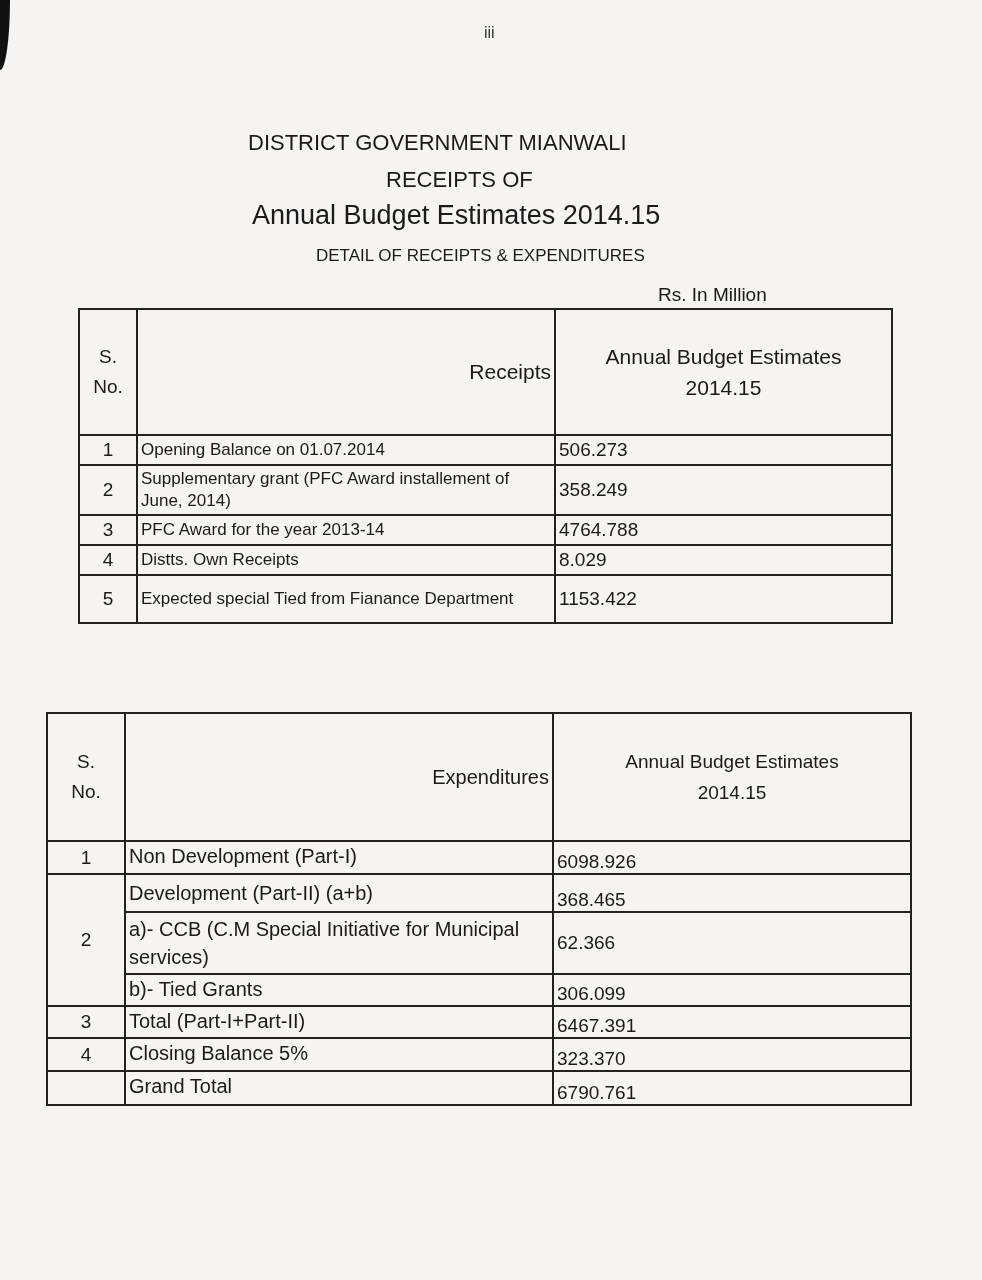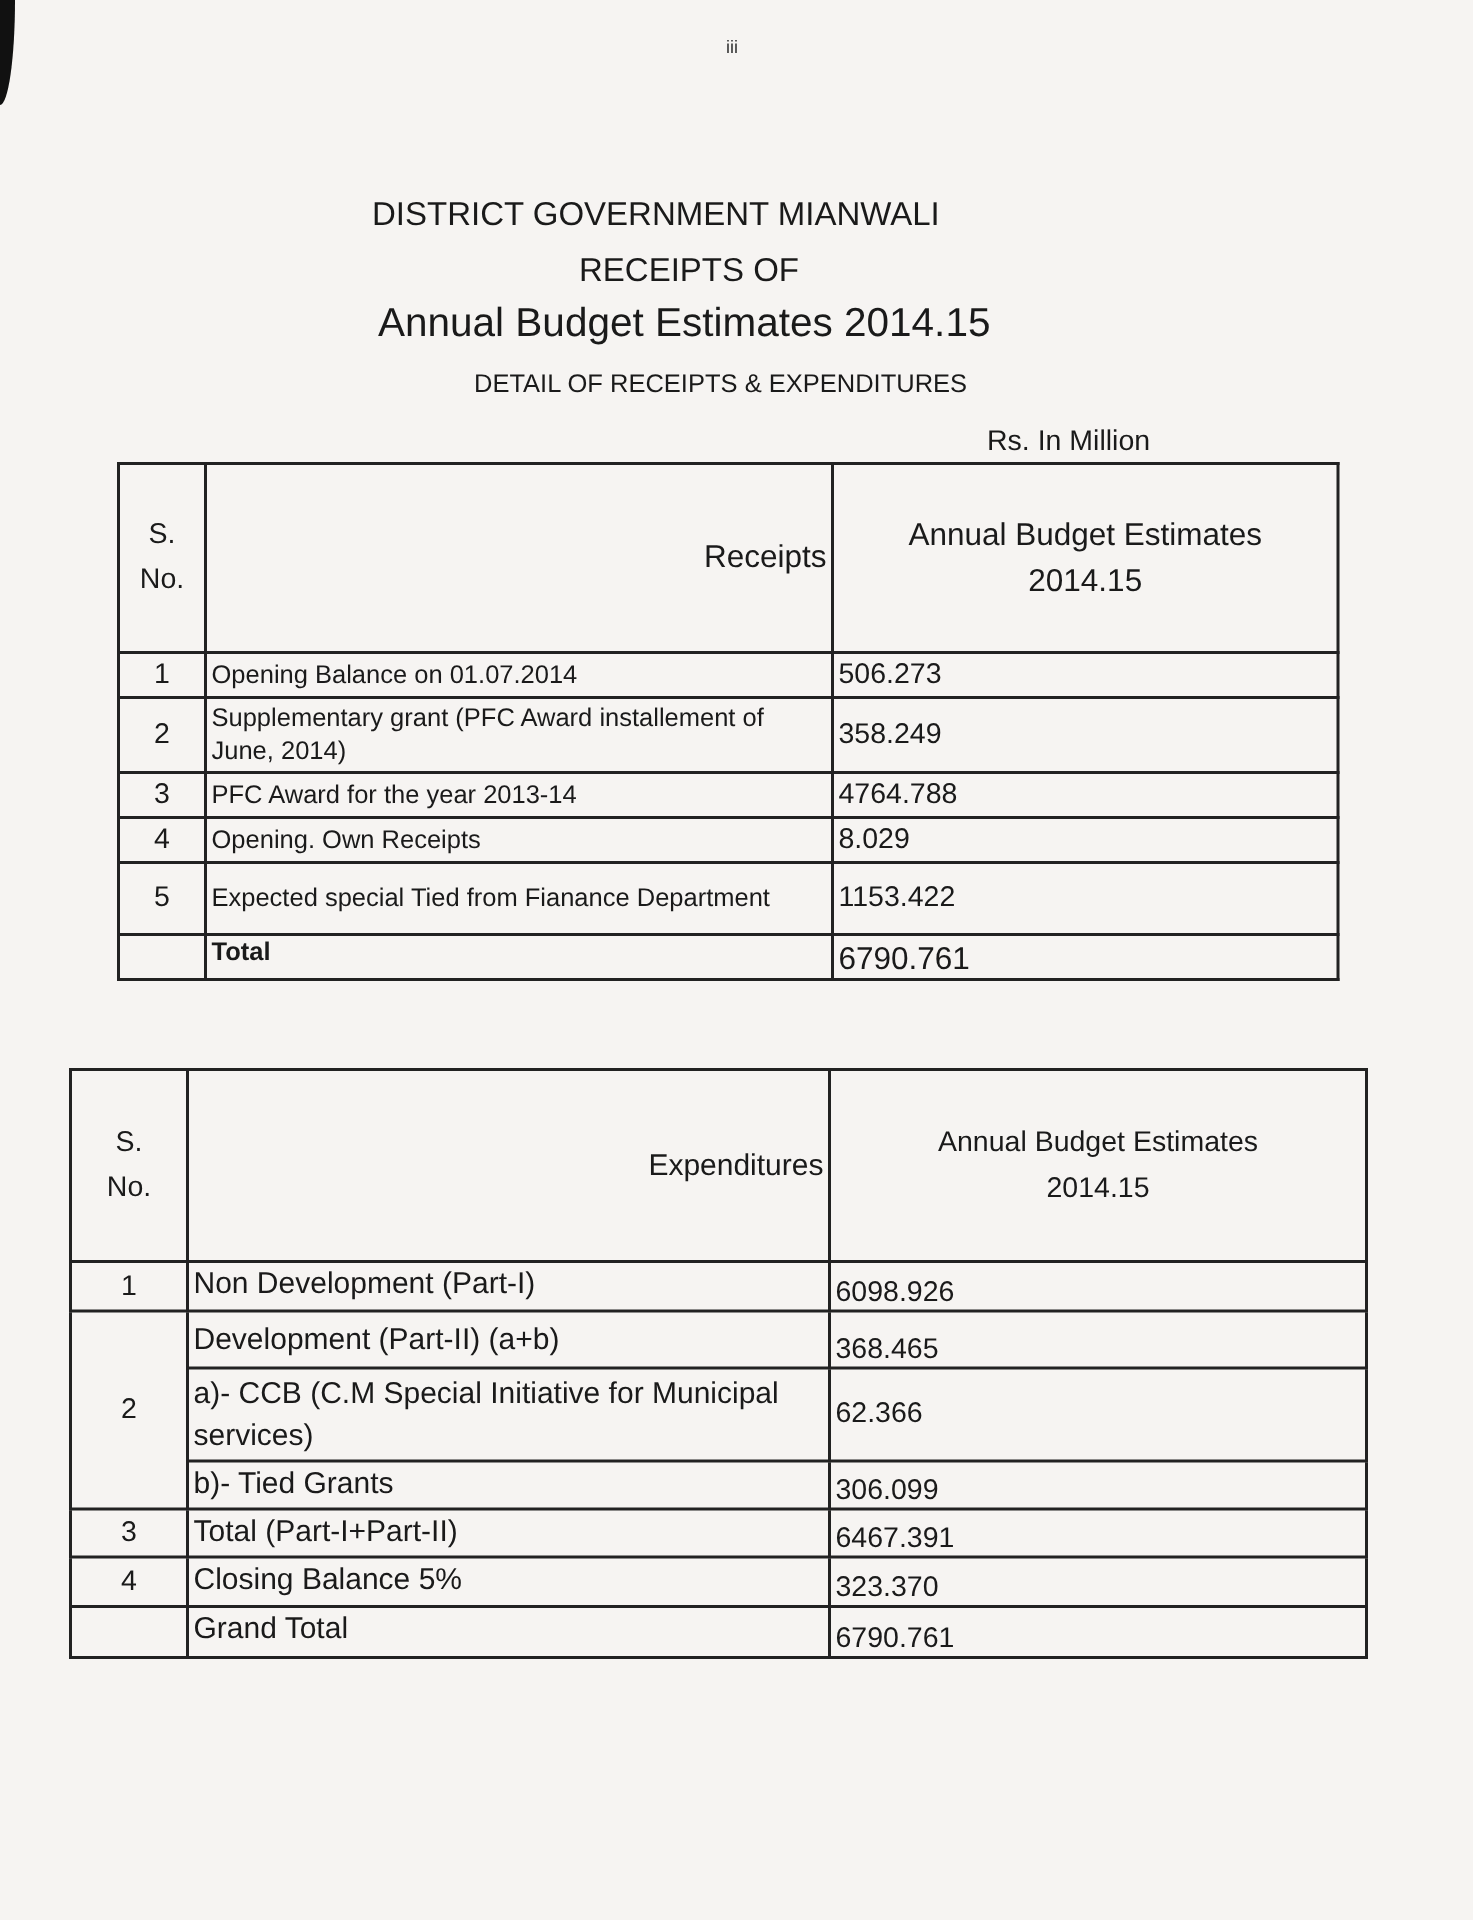--- a/index.html
+++ b/index.html
@@ -5,21 +5,21 @@
   html, body { margin:0; padding:0; }
   body {
     width:982px; height:1280px; position:relative; overflow:hidden;
     background:#f6f4f2;
     font-family:"Liberation Sans", sans-serif; color:#1a1a1a;
   }
   .edge-shadow {
     position:absolute; left:0; top:0; width:10px; height:70px;
     background:#111; border-bottom-right-radius:10px 70px;
   }
-  .page-num { position:absolute; top:24px; left:484px; font-size:12px; color:#333;text-align:right; }
+  .page-num { position:absolute; top:24px; left:484px; font-size:16px; color:#333;text-align:right; }
   .title-block { position:absolute; left:0; width:982px; text-align:center; }
   .t1 { top:130px; left:248px; width:460px; font-size:22px; text-align:left; }
   .t2 { top:167px; left:386px; width:200px; font-size:22px; text-align:left; }
   .t3 { top:200px; left:252px; width:480px; font-size:27px; text-align:left; }
   .t4 { top:246px; left:316px; width:360px; font-size:17px; text-align:left; }
   .units { position:absolute; top:284px; left:658px; font-size:19px; }
 
   table { position:absolute; border-collapse:collapse; font-family:"Liberation Sans Narrow","Liberation Sans", sans-serif; }
   td { border:2px solid #222; padding:0 3px; vertical-align:middle; }
   .sno { text-align:center; font-size:19px; width:50px; }
@@ -72,32 +72,27 @@
     <td class="desc">Supplementary grant (PFC Award installement of June, 2014)</td>
     <td class="val">358.249</td>
   </tr>
   <tr style="height:30px;">
     <td class="sno">3</td>
     <td class="desc">PFC Award for the year 2013-14</td>
     <td class="val">4764.788</td>
   </tr>
   <tr style="height:30px;">
     <td class="sno">4</td>
-    <td class="desc">Opening. Own Receipts</td>
+    <td class="desc">Distts. Own Receipts</td>
     <td class="val">8.029</td>
   </tr>
   <tr style="height:48px;">
     <td class="sno">5</td>
     <td class="desc">Expected special Tied from Fianance Department</td>
     <td class="val">1153.422</td>
-  </tr>
-  <tr style="height:30px;">
-    <td class="sno"></td>
-    <td class="desc pt-top" style="font-weight:bold;">Total</td>
-    <td class="val pt-bot" style="font-size:21px;">6790.761</td>
   </tr>
 </tbody>
   </table>
 
 <table id="expend">
   <tbody>
       <tr class="hdr" style="height:128px;">
     <td class="sno" style="width:70px;">
       <div>S.</div>
       <div>No.</div>

